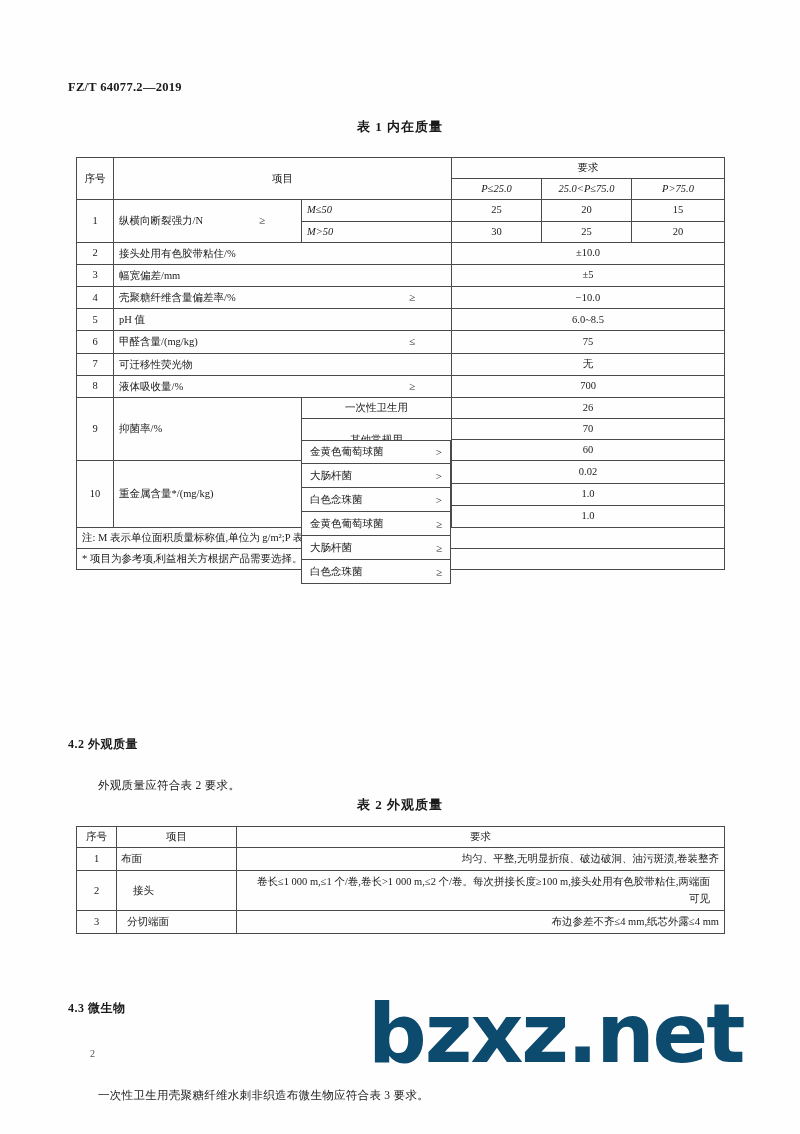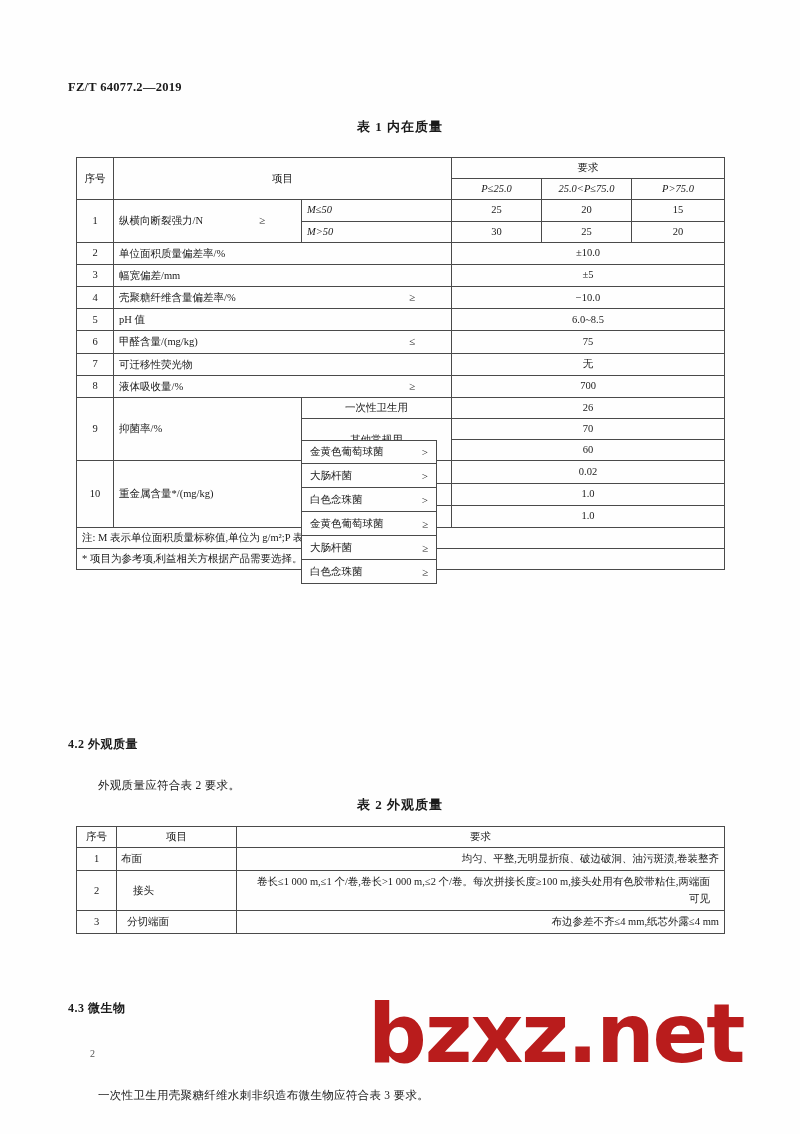--- a/index.html
+++ b/index.html
@@ -24,21 +24,21 @@
     box-sizing: border-box;
   }
   .watermark {
     position: absolute;
     left: 368px;
     top: 986px;
     font-family: "DejaVu Sans", sans-serif;
     font-weight: bold;
     font-size: 82px;
     letter-spacing: -2px;
-    color: #b91c1c;
+    color: #0c4a6e;
     z-index: 0;
     user-select: none;
     white-space: nowrap;
   }
   .content {
     position: relative;
     z-index: 2;
   }
   .doc-header {
     position: absolute;
@@ -188,21 +188,21 @@
         <tr>
           <td class="subitem ital">M&gt;50</td>
           <td class="c-center">30</td>
           <td class="c-center">25</td>
           <td class="c-center">20</td>
         </tr>
 
         <tr>
           <td class="c-center">2</td>
           <td colspan="2" class="itemcell">
-            <span style="display:inline-block;width:290px">单位面积质量偏差率/%</span><span style="font-size:11px"></span>
+            <span style="display:inline-block;width:290px">接头处用有色胶带粘住/%</span><span style="font-size:11px"></span>
           </td>
           <td colspan="3" class="c-center">±10.0</td>
         </tr>
         <tr>
           <td class="c-center">3</td>
           <td colspan="2" class="itemcell">
             <span style="display:inline-block;width:290px">幅宽偏差/mm</span><span style="font-size:11px"></span>
           </td>
           <td colspan="3" class="c-center">±5</td>
         </tr>
@@ -284,21 +284,21 @@
 
         <tr>
           <td colspan="6" class="notecell">注: M 表示单位面积质量标称值,单位为 g/m²;P 表示壳聚糖纤维含量标称值,%。</td>
         </tr>
         <tr>
           <td colspan="6" class="notecell2">*  项目为参考项,利益相关方根据产品需要选择。</td>
         </tr>
       </tbody>
     </table>
 
-    <div style="position:absolute; left:301px; top:440px; width:136px;">
+    <div style="position:absolute; left:301px; top:440px; width:150px;">
       <div style="height:24px; box-sizing:border-box; border-bottom:0.8px solid #4a4a4a; border-left:0.8px solid #4a4a4a; border-right:0.8px solid #4a4a4a; border-top:0.8px solid #4a4a4a; display:flex; align-items:center; padding:0 8px; font-size:10.5px; background:#fefefe;">
         <span style="flex:1">金黄色葡萄球菌</span>
           <span style="font-size:11px">&gt;</span>
       </div>
       <div style="height:24px; box-sizing:border-box; border-bottom:0.8px solid #4a4a4a; border-left:0.8px solid #4a4a4a; border-right:0.8px solid #4a4a4a; display:flex; align-items:center; padding:0 8px; font-size:10.5px; background:#fefefe;">
         <span style="flex:1">大肠杆菌</span>
           <span style="font-size:11px">&gt;</span>
       </div>
       <div style="height:24px; box-sizing:border-box; border-bottom:0.8px solid #4a4a4a; border-left:0.8px solid #4a4a4a; border-right:0.8px solid #4a4a4a; display:flex; align-items:center; padding:0 8px; font-size:10.5px; background:#fefefe;">
         <span style="flex:1">白色念珠菌</span>

